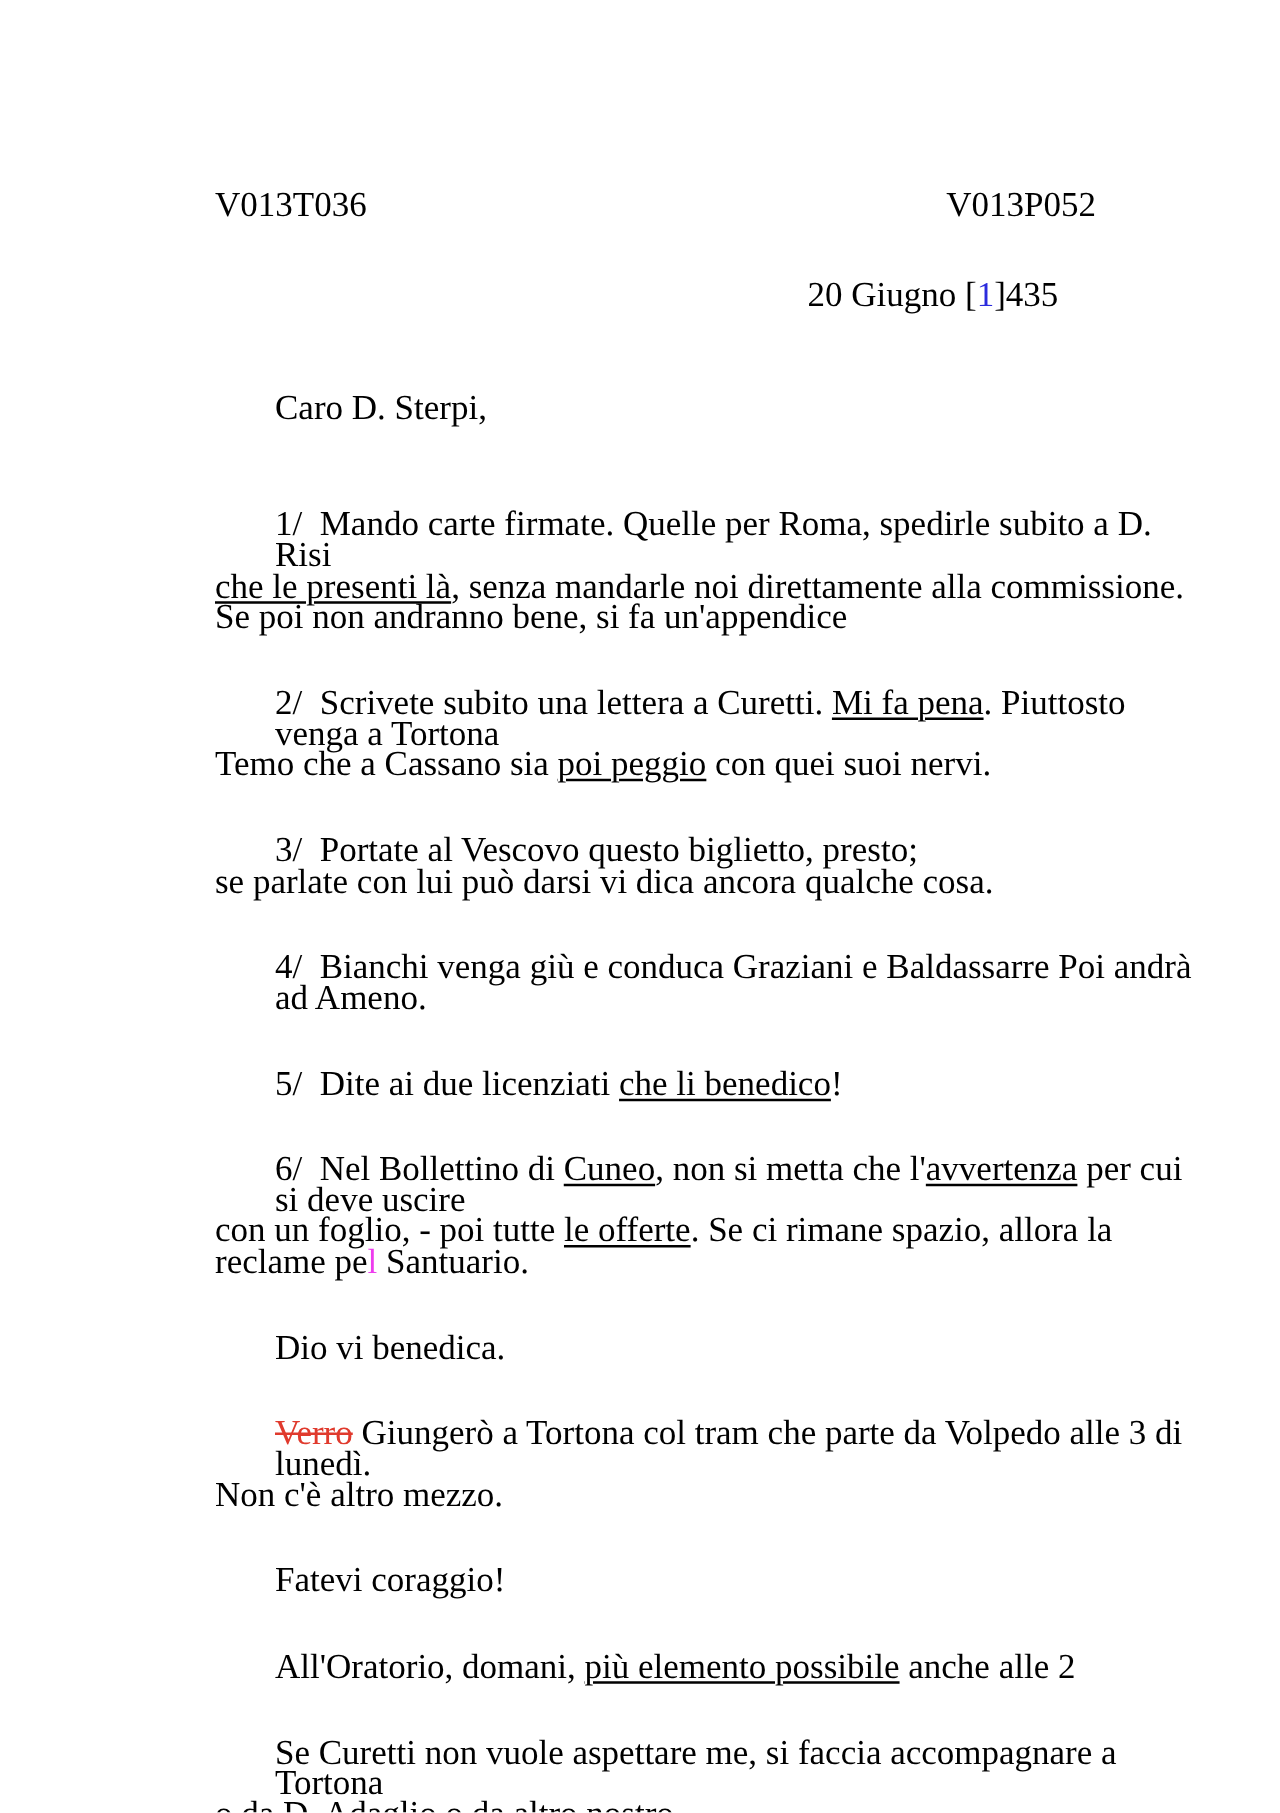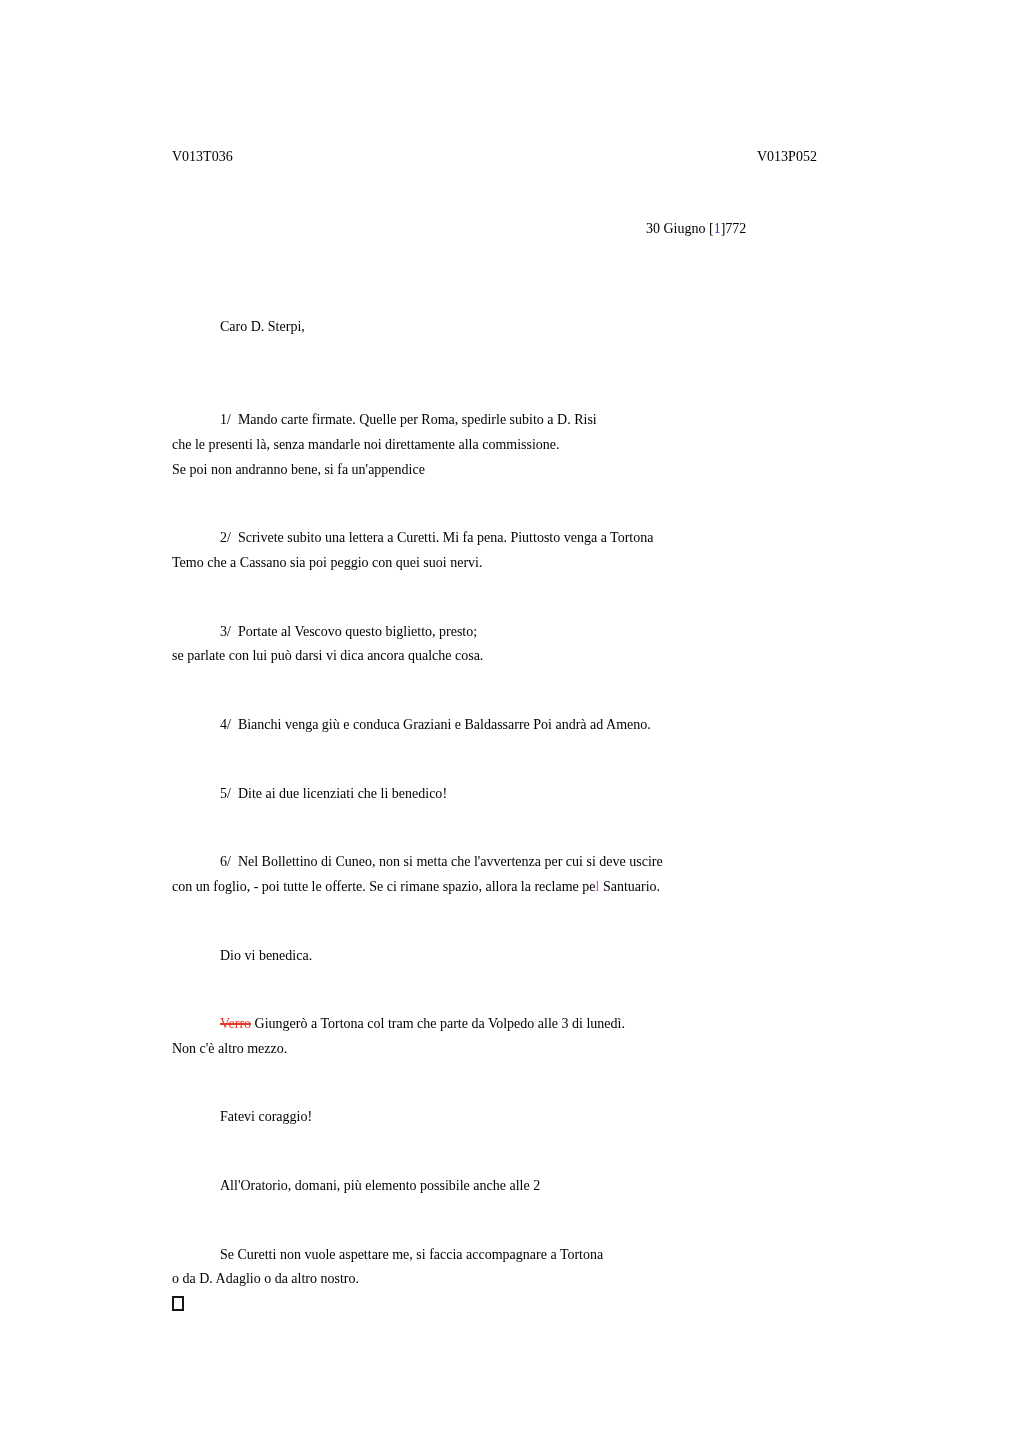--- a/index.html
+++ b/index.html
@@ -3,38 +3,39 @@
 <meta charset="utf-8">
 <style>
   * { margin: 0; padding: 0; box-sizing: border-box; }
   html, body { background: #ffffff; }
   .page {
     position: relative;
     width: 1024px;
     height: 1450px;
     background: var(--bg, #ffffff);
     font-family: "Liberation Serif", "DejaVu Serif", serif;
-    font-size: 14px;
+    font-size: 28px;
     color: var(--ink, #000000);
     overflow: hidden;
   }
   .header-left  { position: absolute; left: 172px; top: 149px; }
   .header-right { position: absolute; left: 757px; top: 149px; text-align: right; }
   .date-line    { position: absolute; left: 646px; top: 221px; white-space: pre; }
   .letter-body  {
     position: absolute;
     left: 172px;
     top: 271px;
     width: 790px;
     line-height: 24.65px;
     white-space: pre-wrap;
   }
   .line { min-height: 24.65px; }
   .line.indent { padding-left: 48px; margin-top: 44px; }
   .seg-u {
+    text-decoration: underline;
     text-underline-offset: 3px;
     text-decoration-thickness: 1.5px;
   }
   .seg-r {
     color: var(--red, #e03a2d);
     text-decoration: line-through;
     text-decoration-thickness: 2px;
   }
   .seg-m { color: var(--magenta, #ee3cee); }
   .seg-b { color: var(--blue, #2b2bdd); }
@@ -49,17 +50,17 @@
 </style>
 </head>
 <body>
 
 <div class="page">
 
   <div class="header-left">V013T036</div>
 
   <div class="header-right">V013P052</div>
 
-  <div class="date-line"><span>30 Giugno [</span><span class="seg-b">1</span><span>]772</span></div>
+  <div class="date-line"><span>20 Giugno [</span><span class="seg-b">1</span><span>]435</span></div>
 
   <div class="letter-body"><div class="line indent"><span>Caro D. Sterpi,</span></div><div class="line"></div><div class="line indent"><span>1/  Mando carte firmate. Quelle per Roma, spedirle subito a D. Risi</span></div><div class="line"><span class="seg-u">che le presenti là</span><span>, senza mandarle noi direttamente alla commissione.</span></div><div class="line"><span>Se poi non andranno bene, si fa un'appendice</span></div><div class="line indent"><span>2/  Scrivete subito una lettera a Curetti. </span><span class="seg-u">Mi fa pena</span><span>. Piuttosto venga a Tortona</span></div><div class="line"><span>Temo che a Cassano sia </span><span class="seg-u">poi peggio</span><span> con quei suoi nervi.</span></div><div class="line indent"><span>3/  Portate al Vescovo questo biglietto, presto;</span></div><div class="line"><span>se parlate con lui può darsi vi dica ancora qualche cosa.</span></div><div class="line indent"><span>4/  Bianchi venga giù e conduca Graziani e Baldassarre Poi andrà ad Ameno.</span></div><div class="line indent"><span>5/  Dite ai due licenziati </span><span class="seg-u">che li benedico</span><span>!</span></div><div class="line indent"><span>6/  Nel Bollettino di </span><span class="seg-u">Cuneo</span><span>, non si metta che l'</span><span class="seg-u">avvertenza</span><span> per cui si deve uscire</span></div><div class="line"><span>con un foglio, - poi tutte </span><span class="seg-u">le offerte</span><span>. Se ci rimane spazio, allora la reclame pe</span><span class="seg-m">l</span><span> Santuario.</span></div><div class="line indent"><span>Dio vi benedica.</span></div><div class="line indent"><span class="seg-r">Verro</span><span> Giungerò a Tortona col tram che parte da Volpedo alle 3 di lunedì.</span></div><div class="line"><span>Non c'è altro mezzo.</span></div><div class="line indent"><span>Fatevi coraggio!</span></div><div class="line indent"><span>All'Oratorio, domani, </span><span class="seg-u">più elemento possibile</span><span> anche alle 2</span></div><div class="line indent"><span>Se Curetti non vuole aspettare me, si faccia accompagnare a Tortona</span></div><div class="line"><span>o da D. Adaglio o da altro nostro.</span></div><div class="line"><span class="square"></span></div></div>
 
 </div>
 
 </body></html>

